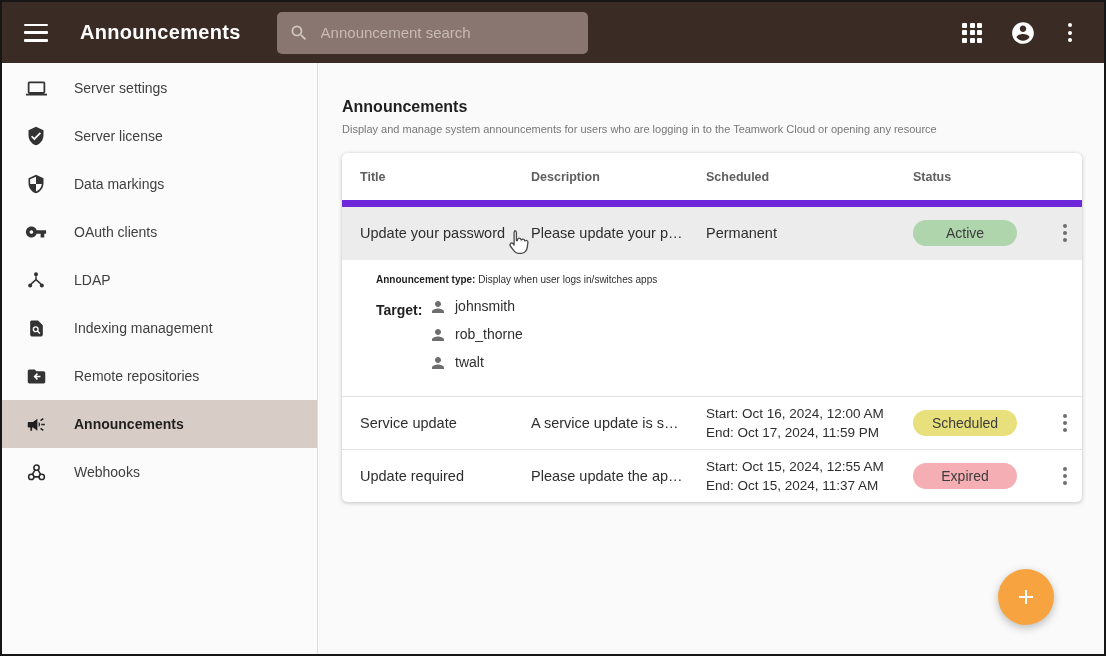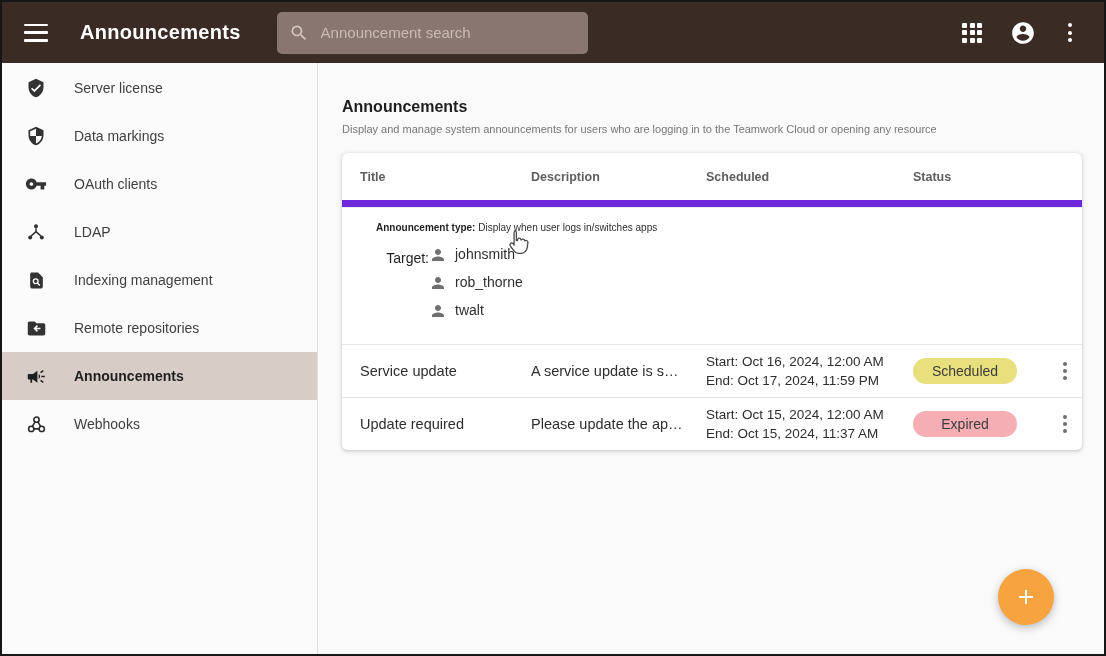--- a/index.html
+++ b/index.html
@@ -72,21 +72,21 @@
     display:inline-block; width:104px; height:26px; line-height:26px;
     text-align:center; border-radius:13px; font-size:14px; color:#3c3c3c;
   }
   .kebab-cell { justify-self:center; display:flex; flex-direction:column; gap:3px; cursor:pointer; padding:3px 5px; }
   .kebab-cell i { width:4px; height:4px; background:#6e6e6e; border-radius:50%; }
 
   .expanded { padding:14px 18px 14px 34px; border-top:1px solid #ededed; }
   .exp-line { font-size:10px; color:#2e2e2e; }
   .exp-line b { font-weight:700; color:#1f1f1f; }
   .target-block { display:flex; margin-top:13px; }
-  .target-label { font-size:14px; font-weight:400; color:#1f1f1f; width:53px; padding-top:4px;text-align:right; }
+  .target-label { font-size:14px; font-weight:700; color:#1f1f1f; width:53px; padding-top:4px; }
   .target-list { display:flex; flex-direction:column; }
   .target-item { display:flex; height:28px; }
   .target-item .name { font-size:14px; color:#2e2e2e; margin-left:8px; }
 
   
   .fab {
     position:absolute; left:996px; top:567px; width:56px; height:56px;
     border-radius:50%; background:#f7a440; border:none; cursor:pointer;
     box-shadow:0 3px 8px rgba(0,0,0,.25); color:#fff;
     display:flex; align-items:center; justify-content:center;
@@ -136,20 +136,28 @@
           <i></i>
           <i></i>
         </div>
     </div>
   </div>
 
   <div class="page">
 
     <nav class="sidebar">
 
+      <div class="side-item">
+        <span class="s-icon">
+          <svg width="21" height="21" viewBox="0 0 24 24" fill="#333">
+              <path d="M20 18c1.1 0 2-.9 2-2V6c0-1.1-.9-2-2-2H4c-1.1 0-2 .9-2 2v10c0 1.1.9 2 2 2H0v2h24v-2h-4zM4 6h16v10H4V6z"></path>
+            </svg>
+        </span>
+        <span class="s-label">Server settings</span>
+      </div>
 
       <div class="side-item">
         <span class="s-icon">
           <svg width="20" height="20" viewBox="0 0 24 24" fill="#333">
               <path d="M12 1 3 5v6c0 5.55 3.84 10.74 9 12 5.16-1.26 9-6.45 9-12V5l-9-4zm-2 16-4-4 1.41-1.41L10 14.17l6.59-6.59L18 9l-8 8z"></path>
             </svg>
         </span>
         <span class="s-label">Server license</span>
       </div>
 
@@ -237,20 +245,31 @@
       <div class="card">
 
         <div class="trow thead">
           <div class="th">Title</div>
           <div class="th">Description</div>
           <div class="th">Scheduled</div>
           <div class="th">Status</div>
           <div></div>
         </div>
 
+        <div class="trow row-main">
+          <div class="cell">Update your password</div>
+          <div class="cell">Please update your p…</div>
+          <div class="cell">Permanent</div>
+          <div><span class="badge" style="background: rgb(174, 213, 171);">Active</span></div>
+          <div class="kebab-cell">
+              <i></i>
+              <i></i>
+              <i></i>
+            </div>
+        </div>
 
         <div class="expanded">
           <div class="exp-line">
             <b>Announcement type:</b>
             <span>Display when user logs in/switches apps</span>
           </div>
           <div class="target-block">
             <div class="target-label">Target:</div>
             <div class="target-list">
               <div class="target-item">
@@ -287,21 +306,21 @@
               <i></i>
               <i></i>
               <i></i>
             </div>
         </div>
 
         <div class="trow row-plain">
           <div class="cell">Update required</div>
           <div class="cell">Please update the ap…</div>
           <div class="sched-2line">
-            <div>Start: Oct 15, 2024, 12:00 AM</div>
+            <div>Start: Oct 15, 2024, 12:55 AM</div>
             <div>End: Oct 15, 2024, 11:37 AM</div>
           </div>
           <div><span class="badge" style="background: rgb(245, 174, 179);">Expired</span></div>
           <div class="kebab-cell">
               <i></i>
               <i></i>
               <i></i>
             </div>
         </div>
 

